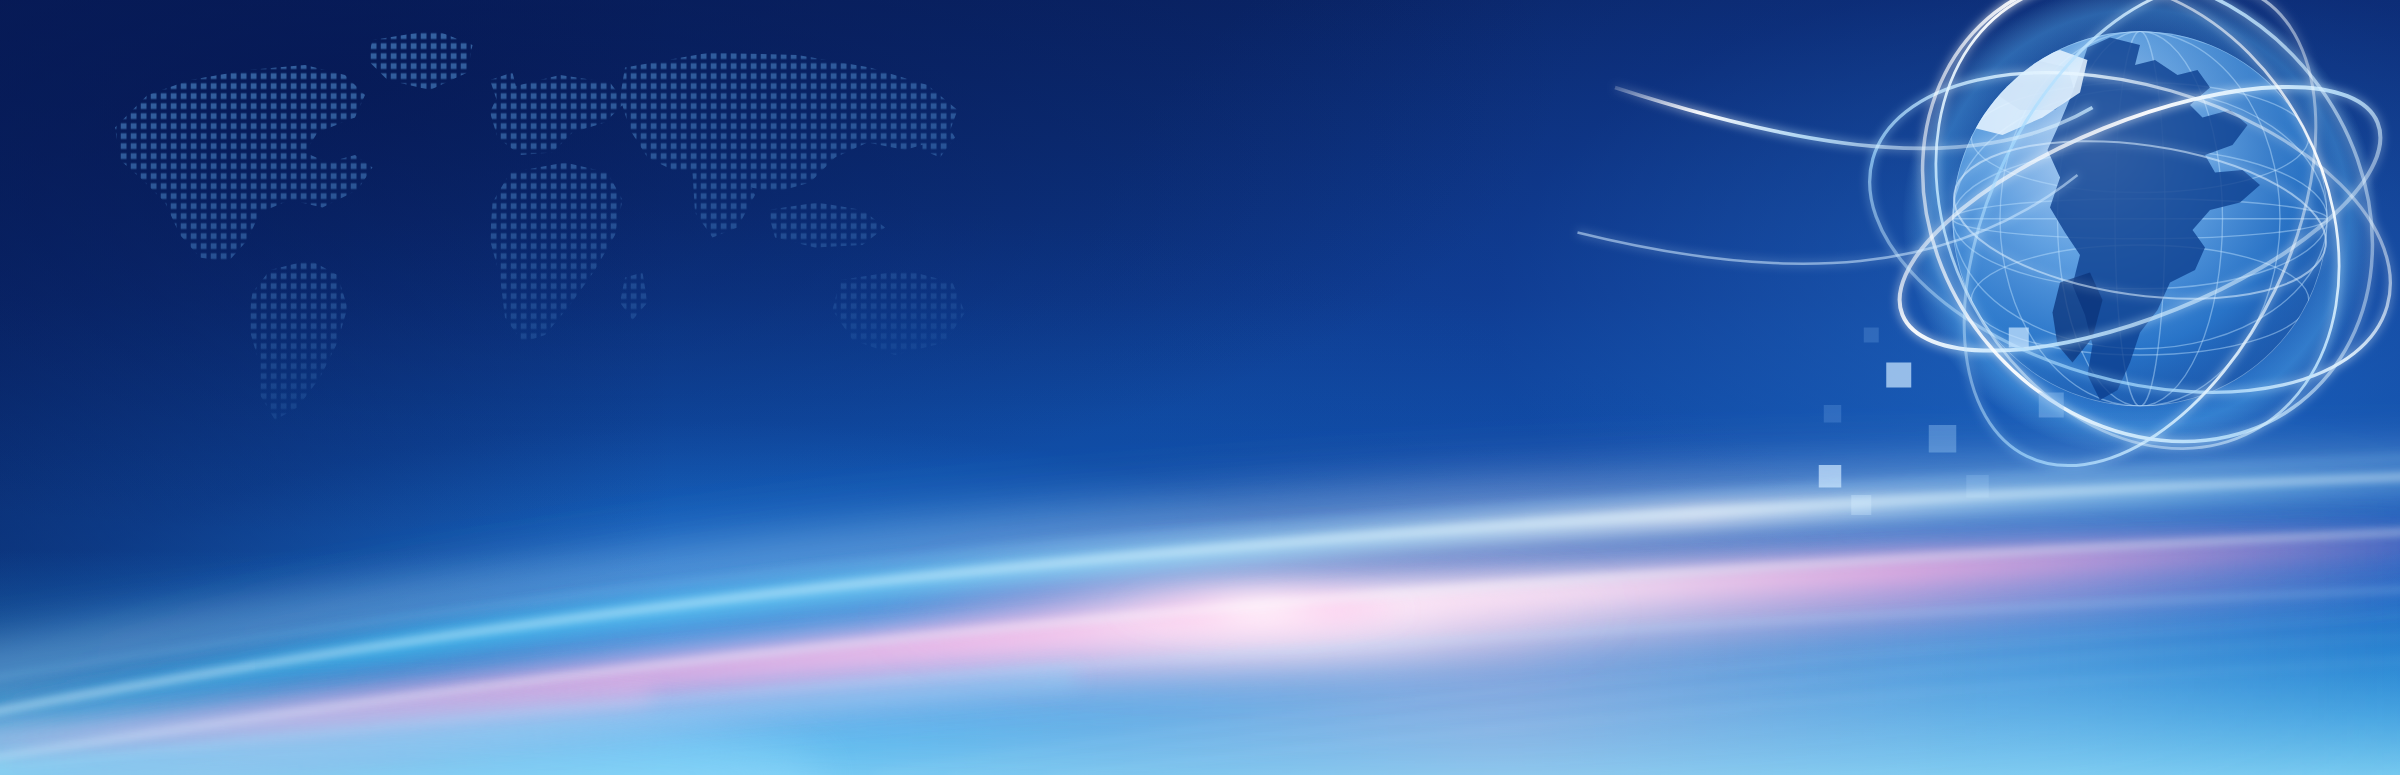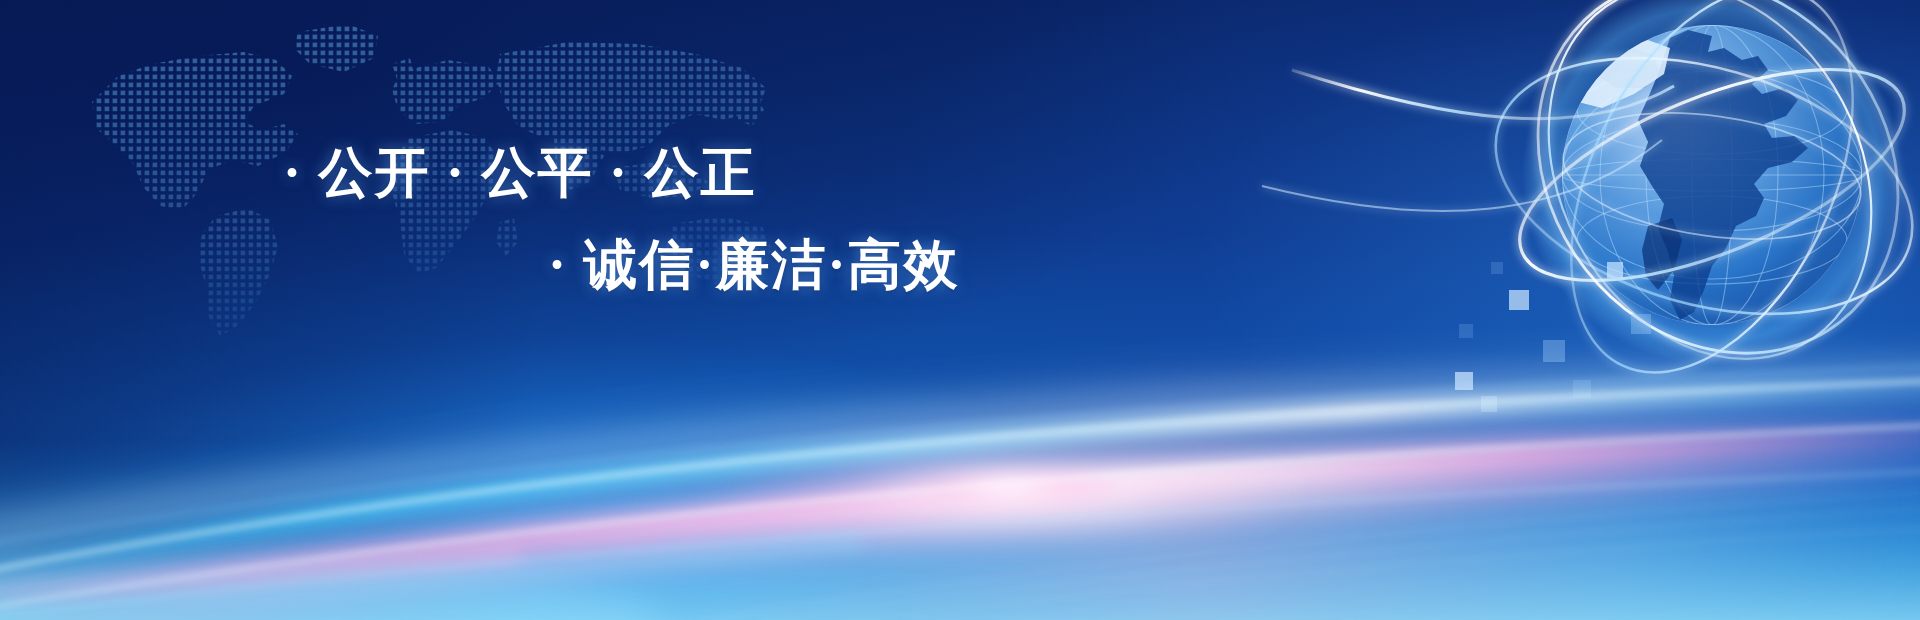--- a/index.html
+++ b/index.html
@@ -173,22 +173,20 @@
         </clipPath>
       </defs>
       <g mask="url(#mapmask)">
         <g clip-path="url(#continents)">
           <rect x="0" y="0" width="760" height="330" fill="url(#dotgrid)"></rect>
         </g>
       </g>
     </svg>
   </div>
 
-  <div class="slogan" id="slogan-line-1">· 公开 · 公平 · 公正</div>
-  <div class="slogan" id="slogan-line-2">· 诚信·廉洁·高效</div>
 
   <div class="globe-wrap">
     <svg viewBox="0 0 480 420" aria-hidden="true">
       <defs>
         <radialGradient id="sphere" cx="38%" cy="30%" r="78%">
           <stop offset="0%" stop-color="#cfe6ff" stop-opacity="0.92"></stop>
           <stop offset="38%" stop-color="#73b4ef" stop-opacity="0.80"></stop>
           <stop offset="72%" stop-color="#2e7ed0" stop-opacity="0.72"></stop>
           <stop offset="100%" stop-color="#0f3f92" stop-opacity="0.55"></stop>
         </radialGradient>

